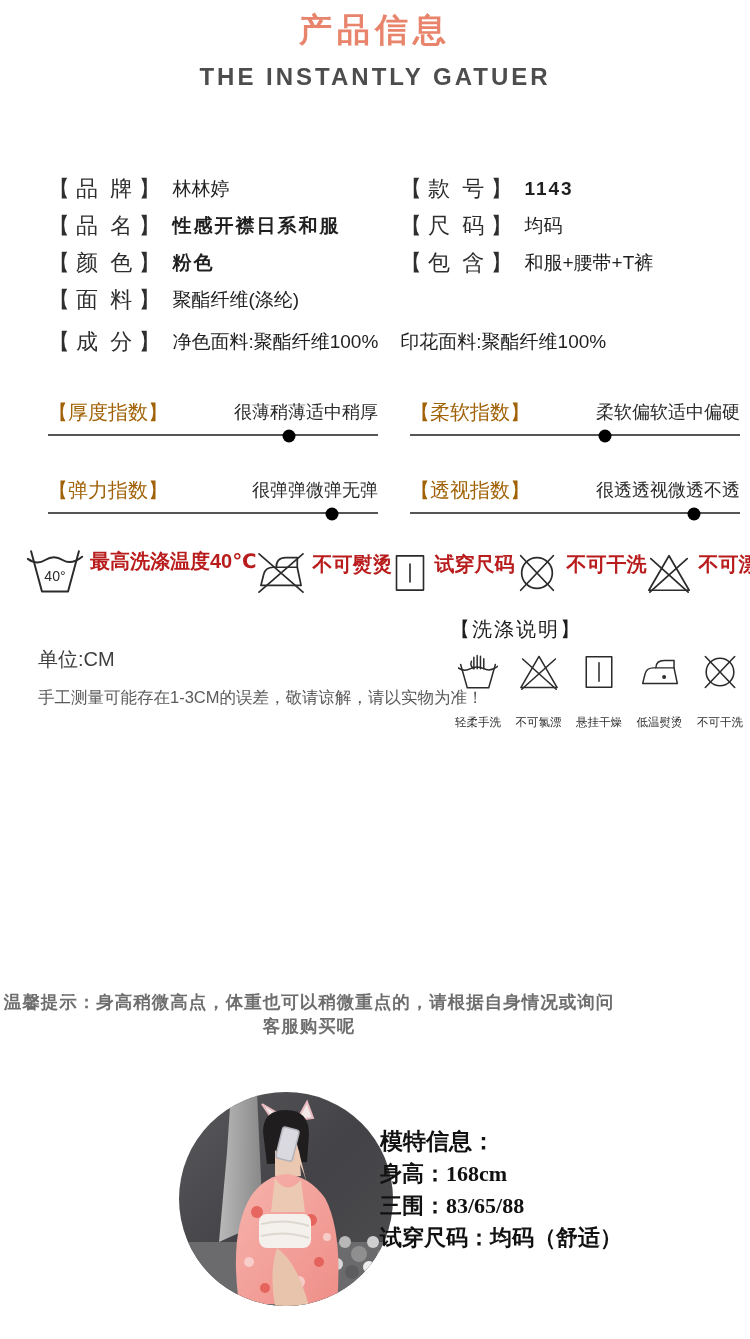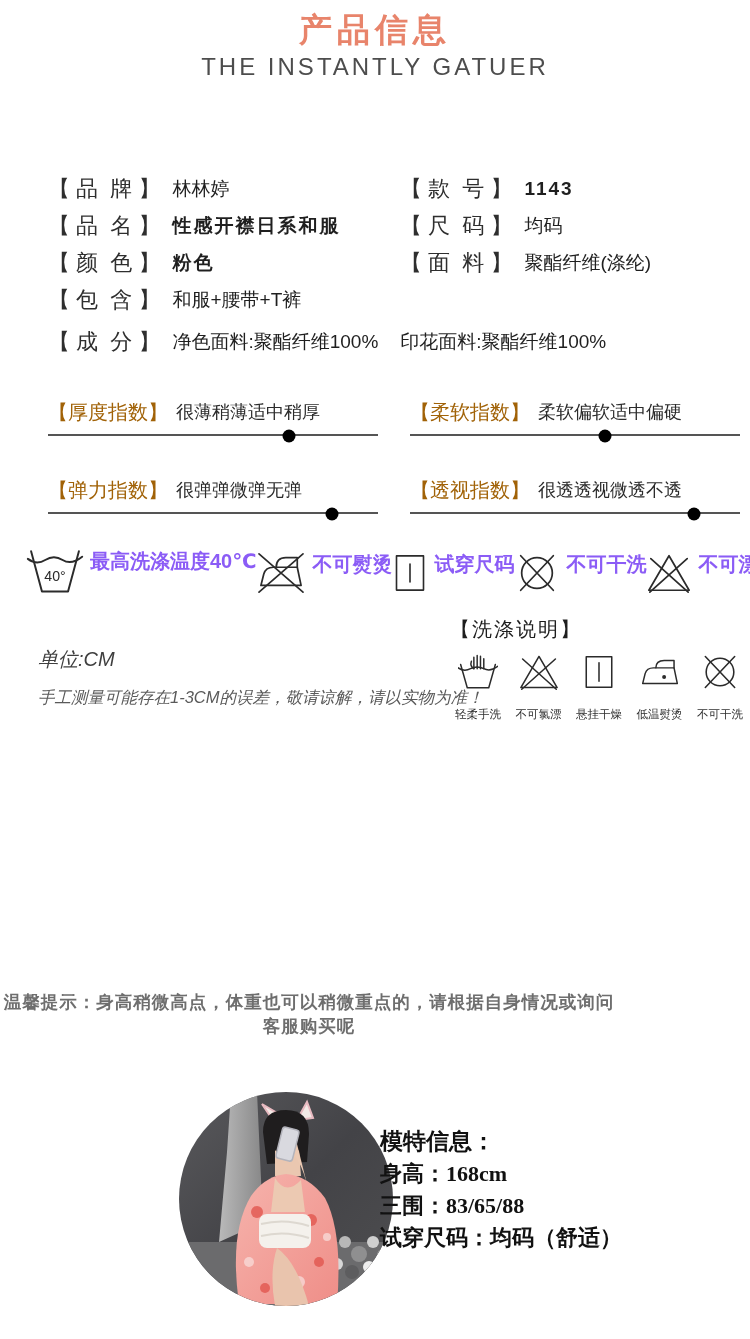--- a/index.html
+++ b/index.html
@@ -4,65 +4,65 @@
 <style>
   html,body{margin:0;padding:0;background:#ffffff;}
   body{width:750px;height:1339px;position:relative;overflow:hidden;
        font-family:"Liberation Sans","DejaVu Sans",sans-serif;color:#222;}
   .abs{position:absolute;}
 
   
   .hdr{top:8px;left:0;width:750px;text-align:center;}
   .hdr-title{font-family:"DejaVu Serif","Liberation Serif",serif;font-weight:bold;
              font-size:33px;letter-spacing:5px;color:#E8846B;line-height:44px;}
-  .hdr-sub{font-size:24px;letter-spacing:3px;color:#4d4d4d;line-height:26px;margin-top:2px;}
+  .hdr-sub{font-size:24px;letter-spacing:3px;color:#4d4d4d;line-height:26px;margin-top:12px;font-weight:bold;}
 
   
   .attrs{top:170px;left:48px;width:660px;}
   .attr-grid{display:grid;grid-template-columns:352px 1fr;}
   .attr-row{height:37px;display:flex;align-items:center;}
   .attr-label{font-size:22px;color:#2e2e2e;white-space:pre;margin-right:12px;}
   .attr-value{font-size:19px;color:#1f1f1f;}
   .attr-value.b{font-weight:bold;letter-spacing:2px;}
   .attr-comp{display:flex;align-items:center;margin-top:5px;height:37px;}
   .attr-comp .attr-value{margin-right:22px;}
 
   
   .idx-wrap{top:398px;left:48px;width:692px;}
   .idx-grid{display:grid;grid-template-columns:330px 330px;column-gap:32px;row-gap:40px;}
   .idx-panel{position:relative;}
   .idx-head{display:flex;align-items:center;height:28px;}
   .idx-label{font-size:20px;color:#a16207;white-space:nowrap;}
-  .idx-opts{flex:1;display:flex;justify-content:flex-start;margin-left:8px;}
+  .idx-opts{flex:1;display:flex;justify-content:flex-end;margin-left:8px;}
   .idx-opt{font-size:18px;color:#2b2b2b;white-space:nowrap;}
   .idx-line{position:relative;margin-top:8px;border-top:2px solid #555;height:0;}
   .idx-dot{position:absolute;top:0;width:13px;height:13px;border-radius:50%;
            background:#000;transform:translate(-50%,-50%);}
 
   
   .care{top:548px;left:26px;width:724px;display:flex;justify-content:space-between;align-items:center;}
   .care-item{display:flex;align-items:flex-start;gap:6px;}
   .care-item svg{display:block;}
-  .care-label{font-size:20px;font-weight:bold;color:#8b5cf6;white-space:nowrap;}
+  .care-label{font-size:20px;font-weight:bold;color:#b91c1c;white-space:nowrap;}
   .ic{stroke:#2b2b2b;fill:none;stroke-width:1.8;stroke-linecap:round;stroke-linejoin:round;}
   .ic text{stroke:none;fill:#2b2b2b;font-size:13px;font-family:"Liberation Sans",sans-serif;}
   .ic .fill{fill:#2b2b2b;stroke:none;}
 
   
-  .measure{top:646px;left:38px;width:400px;font-style:italic;}
+  .measure{top:646px;left:38px;width:400px;}
   .measure-unit{font-size:20px;color:#3f3f3f;}
   .measure-note{font-size:16.5px;color:#5a5a5a;margin-top:14px;white-space:nowrap;}
 
   
   .wash{top:616px;left:450px;width:298px;}
   .wash-title{font-size:20px;color:#1e1e1e;letter-spacing:2px;}
   .wash-items{display:flex;justify-content:space-between;margin-top:10px;}
   .wash-item{width:56px;text-align:center;}
   .wash-item svg{display:block;margin:0 auto;}
-  .wash-label{font-size:11.5px;color:#2f2f2f;margin-top:16px;white-space:nowrap;}
+  .wash-label{font-size:11.5px;color:#2f2f2f;margin-top:24px;white-space:nowrap;}
 
   
   .tip{top:990px;left:0;width:618px;text-align:center;
        font-size:17.5px;font-weight:bold;color:#6e6e6e;letter-spacing:1px;}
 
   
   .photo{top:1092px;left:179px;width:214px;height:214px;border-radius:50%;overflow:hidden;}
   .photo svg{display:block;}
   .model{top:1126px;left:380px;width:330px;font-family:Liberation Serif, serif;}
   .model-title{font-size:23px;font-weight:bold;color:#111;line-height:32px;}
@@ -92,26 +92,26 @@
     </div>
     <div class="attr-row">
       <span class="attr-label">【 尺  码 】</span>
       <span class="attr-value">均码</span>
     </div>
     <div class="attr-row">
       <span class="attr-label">【 颜  色 】</span>
       <span class="attr-value b">粉色</span>
     </div>
     <div class="attr-row">
+      <span class="attr-label">【 包  含 】</span>
+      <span class="attr-value">和服+腰带+T裤</span>
+    </div>
+    <div class="attr-row">
       <span class="attr-label">【 面  料 】</span>
       <span class="attr-value">聚酯纤维(涤纶)</span>
-    </div>
-    <div class="attr-row">
-      <span class="attr-label">【 包  含 】</span>
-      <span class="attr-value">和服+腰带+T裤</span>
     </div>
     <div class="attr-row"></div>
   </div>
   <div class="attr-comp">
     <span class="attr-label">【 成  分 】</span>
     <span class="attr-value">净色面料:聚酯纤维100%</span>
     <span class="attr-value">印花面料:聚酯纤维100%</span>
   </div>
 </div>
 

